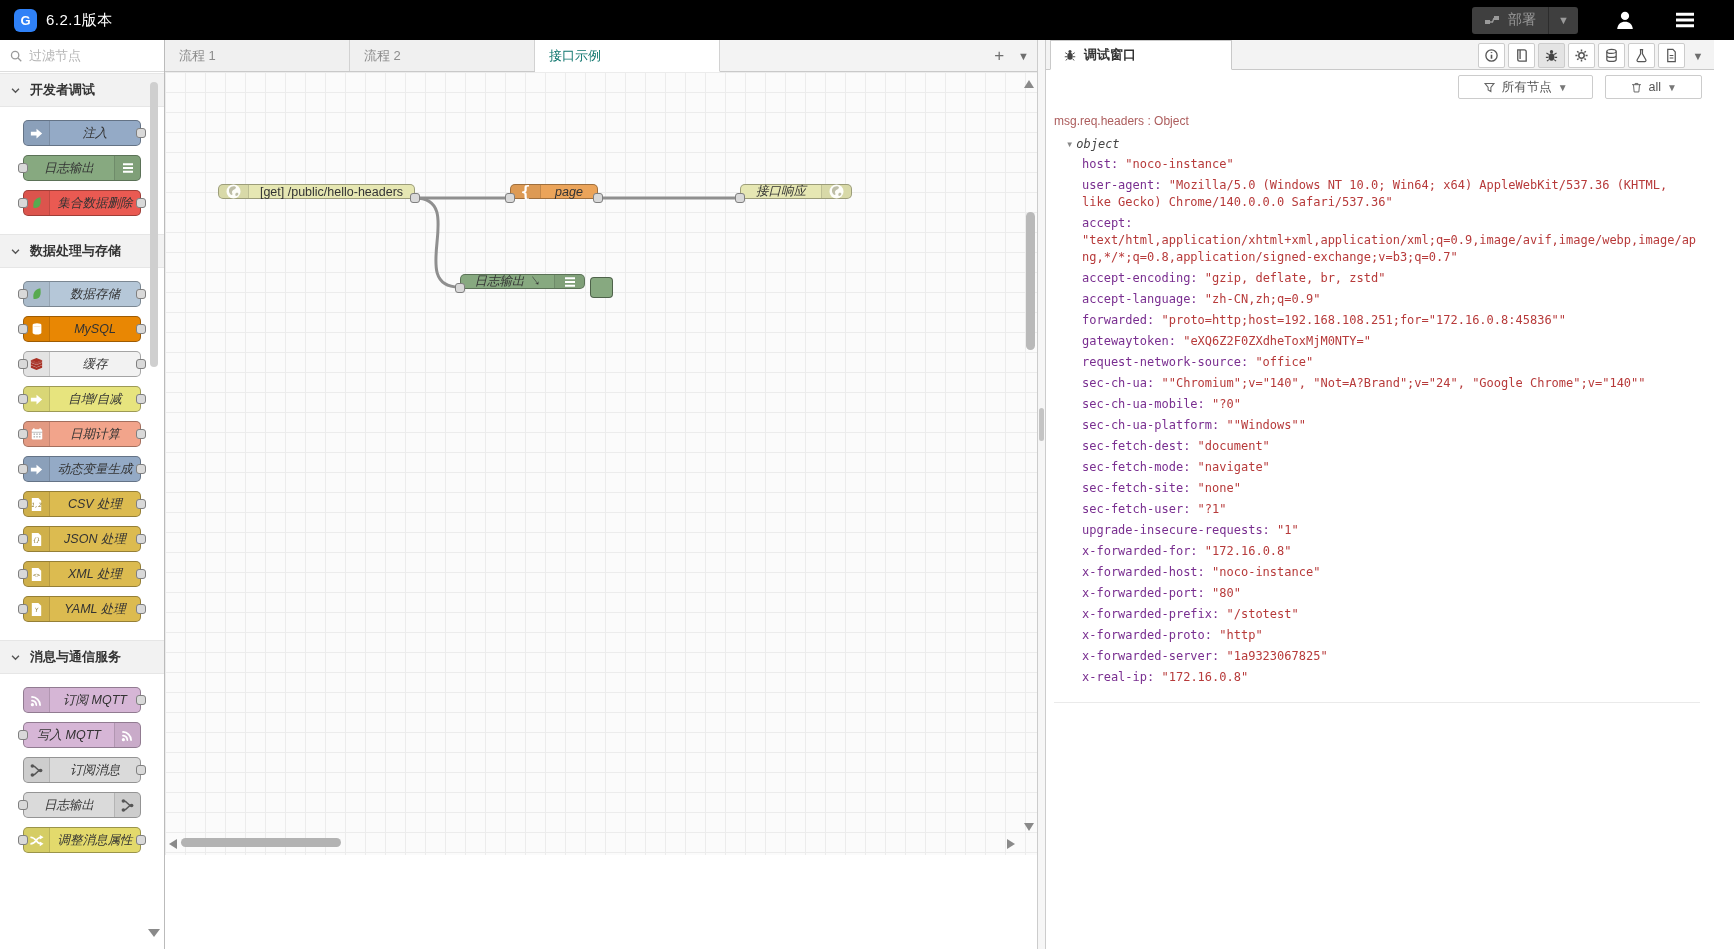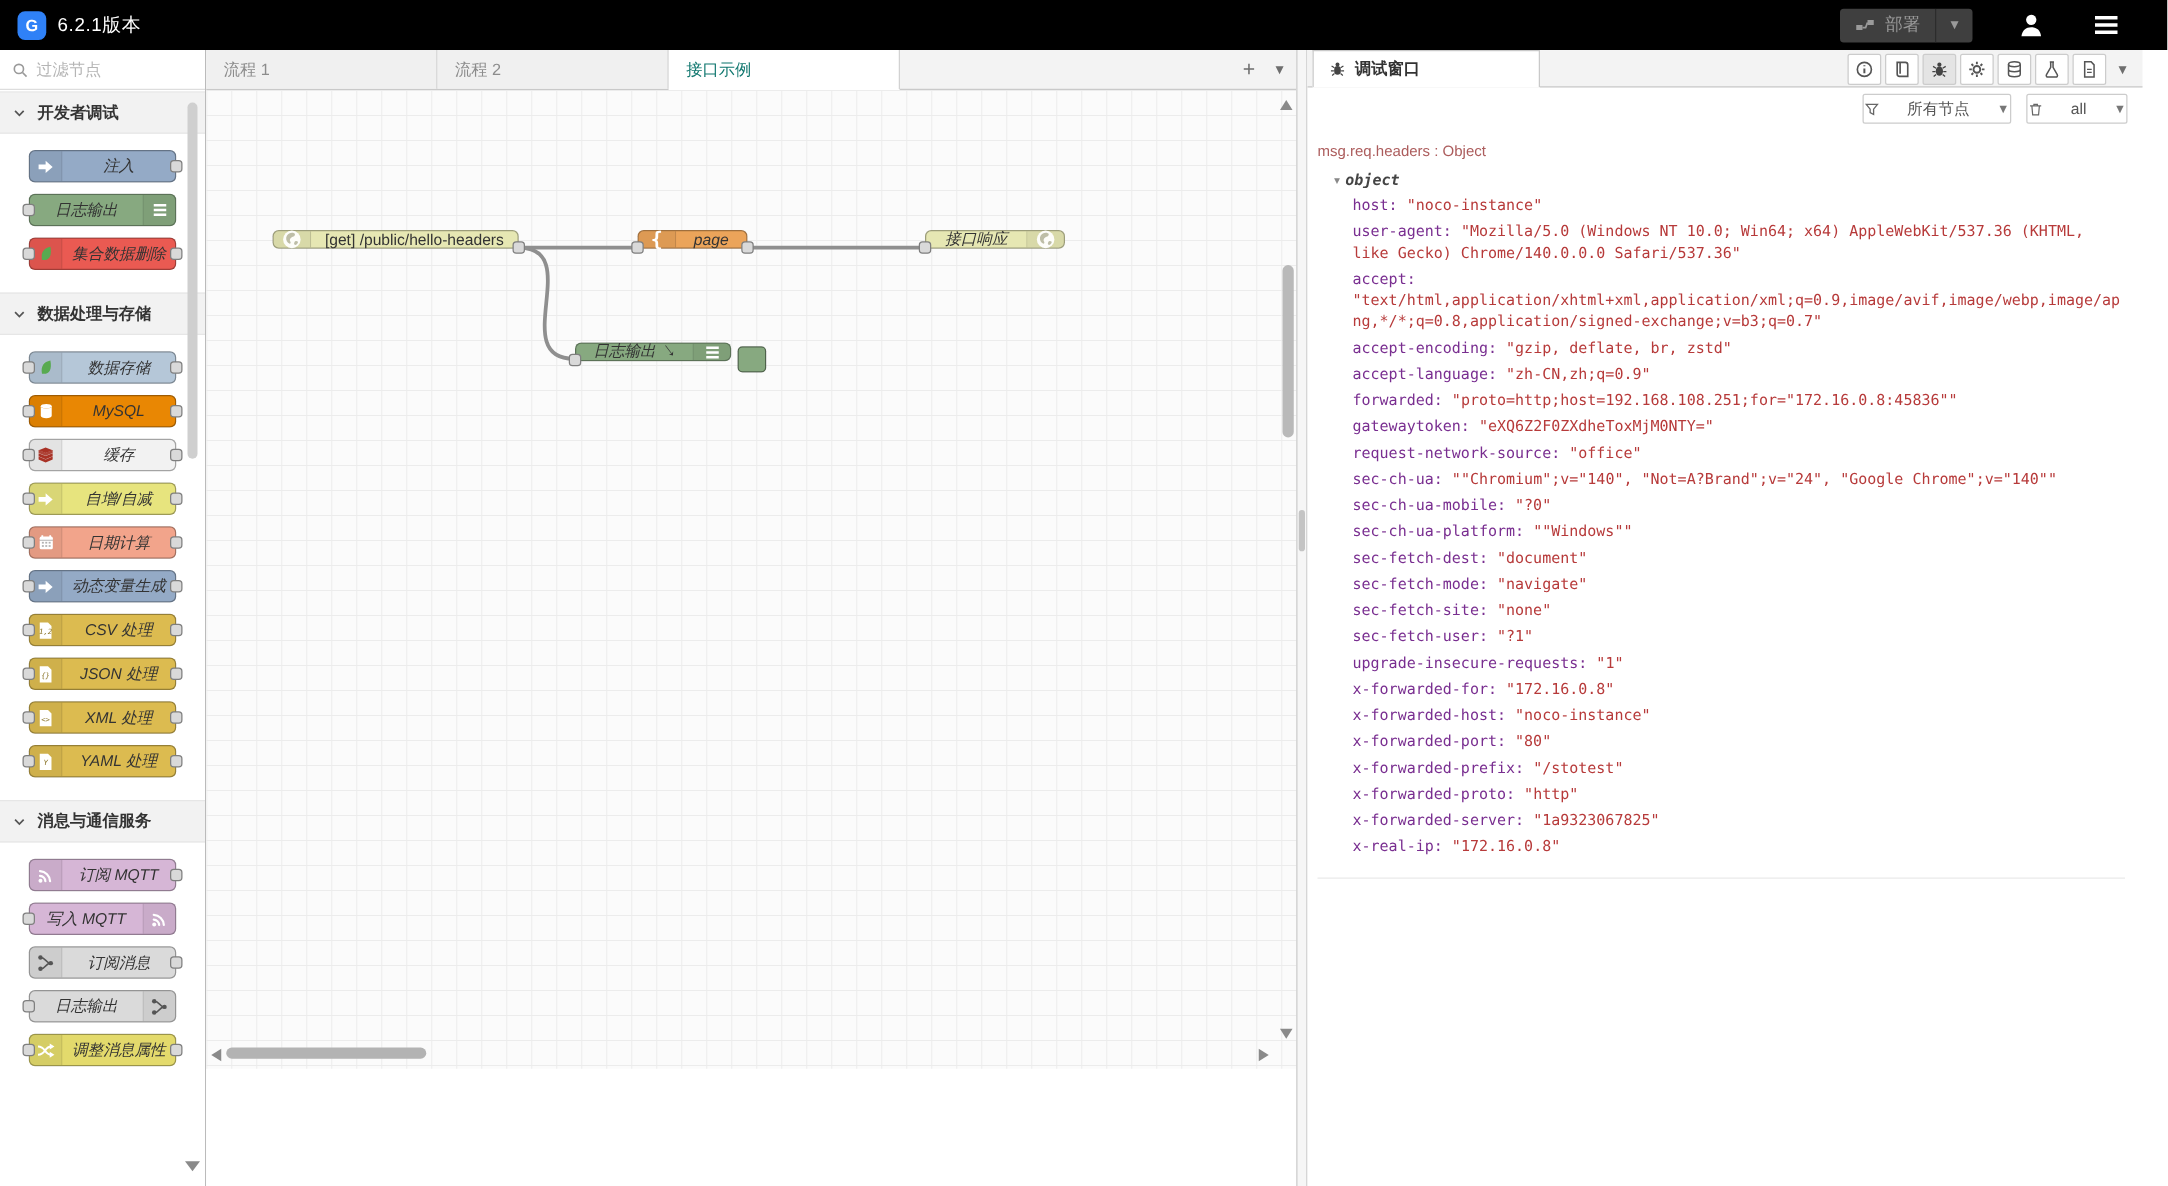--- a/index.html
+++ b/index.html
@@ -77,30 +77,30 @@
 
   
   .debug-panel { width:668px; flex:0 0 668px; background:#fff; display:flex; flex-direction:column; position:relative; }
   .dbg-tabbar { height:30px; background:#f3f3f3; border-bottom:1px solid #c9c9c9; display:flex; align-items:stretch; position:relative; flex:0 0 30px; }
   .dbg-tab { width:182px; margin-left:4px; background:#fff; border:1px solid #c9c9c9; border-bottom:1px solid #fff; margin-bottom:-1px; display:flex; align-items:center; gap:7px; padding:0 12px; font-size:13px; font-weight:bold; color:#333; z-index:2; }
   .dbg-tab-icons { position:absolute; right:6px; top:3px; display:flex; gap:3px; align-items:center; }
   .sq-btn { width:27px; height:25px; border:1px solid #ccc; border-radius:2px; background:#fff; display:flex; align-items:center; justify-content:center; cursor:pointer; }
   .sq-btn.active { background:#e4e4e4; }
   .sq-caret { width:20px; text-align:center; color:#6e6e6e; font-size:11px; cursor:pointer; }
   .dbg-toolbar { height:34px; display:flex; justify-content:flex-end; align-items:center; gap:12px; padding:0 12px; flex:0 0 34px; }
-  .pill-btn { height:24px; border:1px solid #ccc; border-radius:2px; background:#fff; display:inline-flex; align-items:center; gap:22px; padding:0 0; font-size:12.5px; color:#555; cursor:pointer; }
+  .pill-btn { height:24px; border:1px solid #ccc; border-radius:2px; background:#fff; display:inline-flex; align-items:center; gap:6px; padding:0 24px; font-size:12.5px; color:#555; cursor:pointer; }
   .pill-caret { font-size:10px; color:#777; }
   .dbg-content { flex:1; overflow:hidden; padding:10px 14px 0 8px; }
   .dbg-msg { border-bottom:1px solid #eaeaea; padding-bottom:12px; }
   .dmeta { font-size:11px; color:#a3a3a3; margin-bottom:7px; }
   .dmeta .dmeta-node { margin-left:13px; }
   .dpath { font-size:12px; color:#ac5c5c; margin-bottom:9px; }
   .droot { font-family:"DejaVu Sans Mono",monospace; font-size:12px; color:#444; padding-left:12px; margin-bottom:5px; }
   .droot .caret { color:#888; font-style:normal; margin-right:3px; }
-  .droot .oname { font-style:italic;font-weight:bold; }
+  .droot .oname { font-style:italic; }
   .drow { font-family:"DejaVu Sans Mono",monospace; font-size:12px; line-height:17px; margin:4px 0; padding-left:28px; overflow-wrap:break-word; }
   .dkey { color:#792e90; }
   .dval { color:#b73a3a; }
 
   
   .sliver { width:20px; flex:0 0 20px; background:#fff; border-left:2px solid #fff; position:relative; overflow:hidden; }
   .sliver-frag1 { position:absolute; left:3px; top:4px; width:16px; height:26px; border:5px solid #222; border-top:none; border-radius:0 0 8px 8px; }
   .sliver-frag2 { position:absolute; left:4px; top:38px; width:13px; height:16px; border:4px solid #333; border-radius:7px; }
   .sliver-red { position:absolute; left:2px; color:#b73a3a; font-family:"DejaVu Sans Mono",monospace; font-size:11px; }
 

